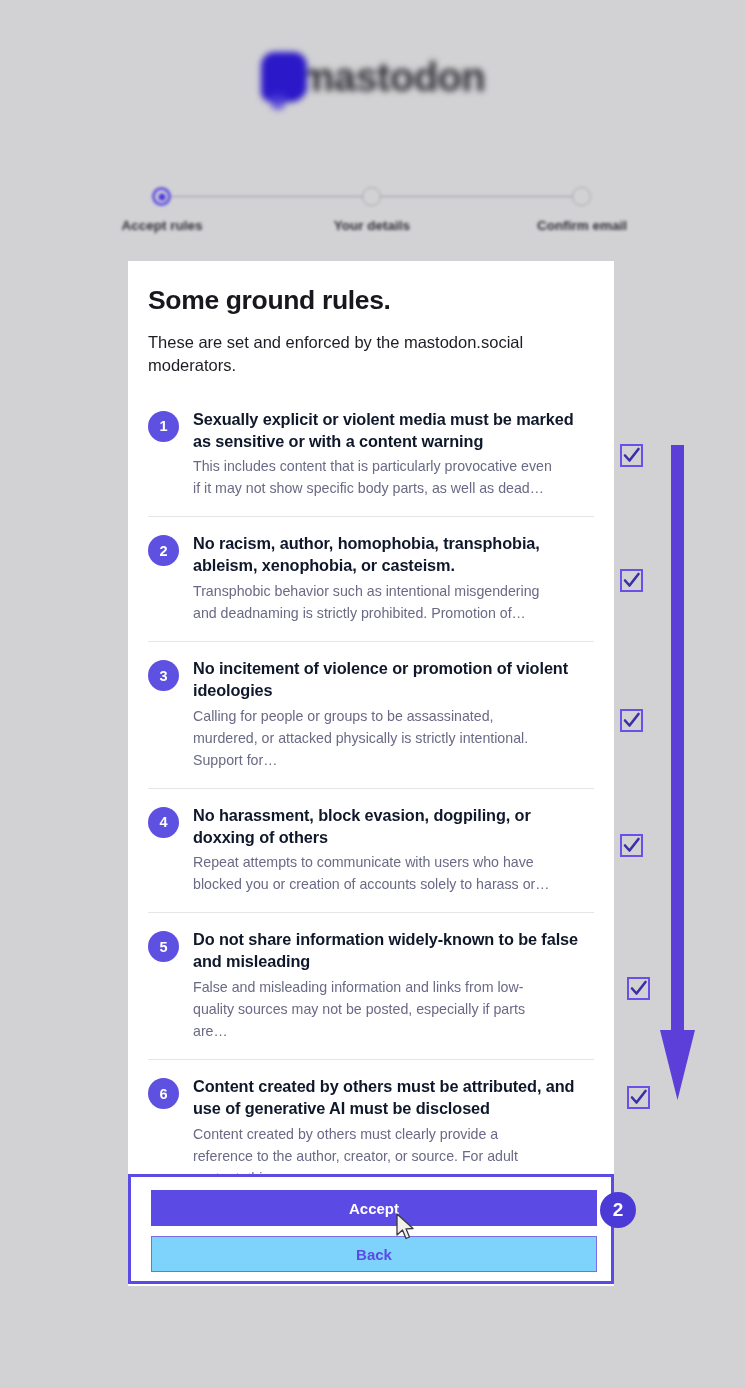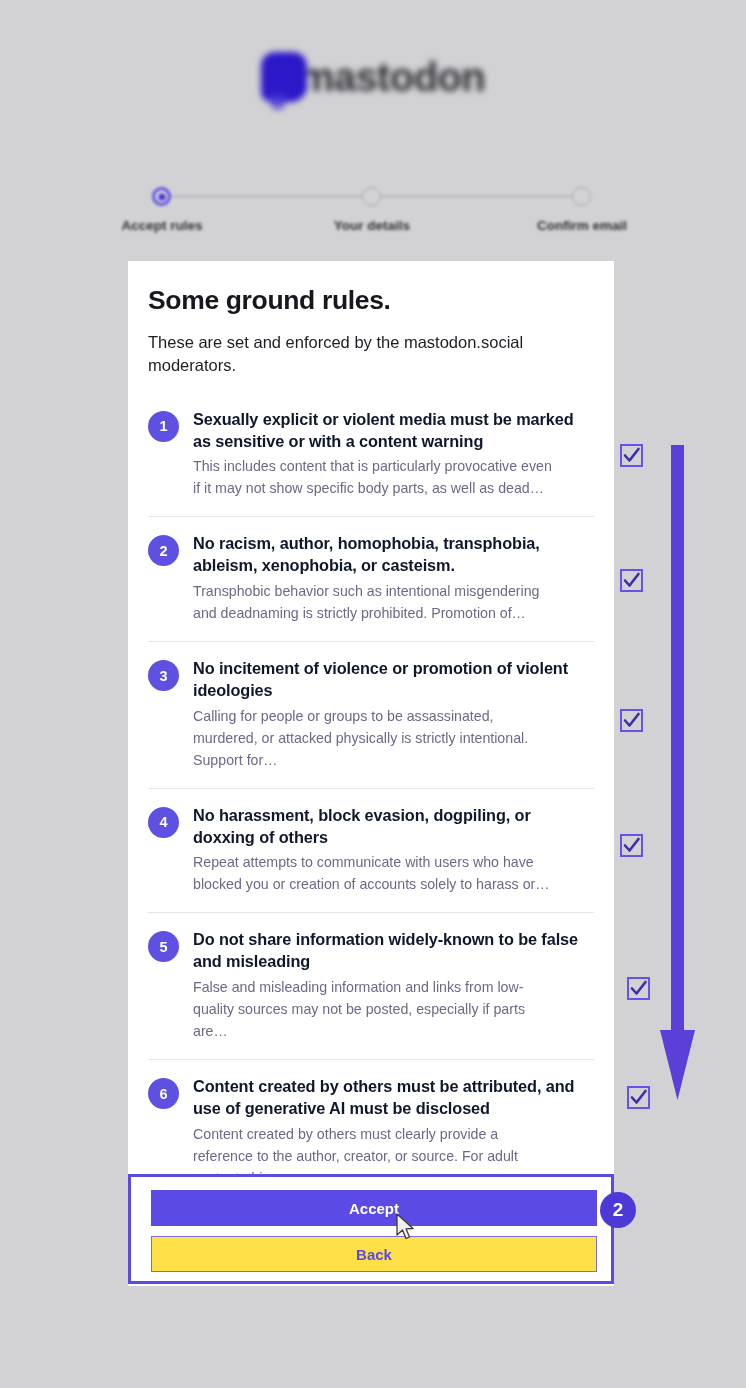--- a/index.html
+++ b/index.html
@@ -214,21 +214,21 @@
     user-select: none;
   }
   .btn-accept {
     top: 13px;
     background: #5b4be4;
     color: #ffffff;
     border: none;
   }
   .btn-back {
     top: 59px;
-    background: #fde047;
+    background: #7dd3fc;
     color: #5b4be4;
     border: 1.4px solid #7a6ce8;
   }
 
   
   .ann-check {
     position: absolute;
     width: 23px;
     height: 23px;
     border: 2.4px solid #6a4fe8;

